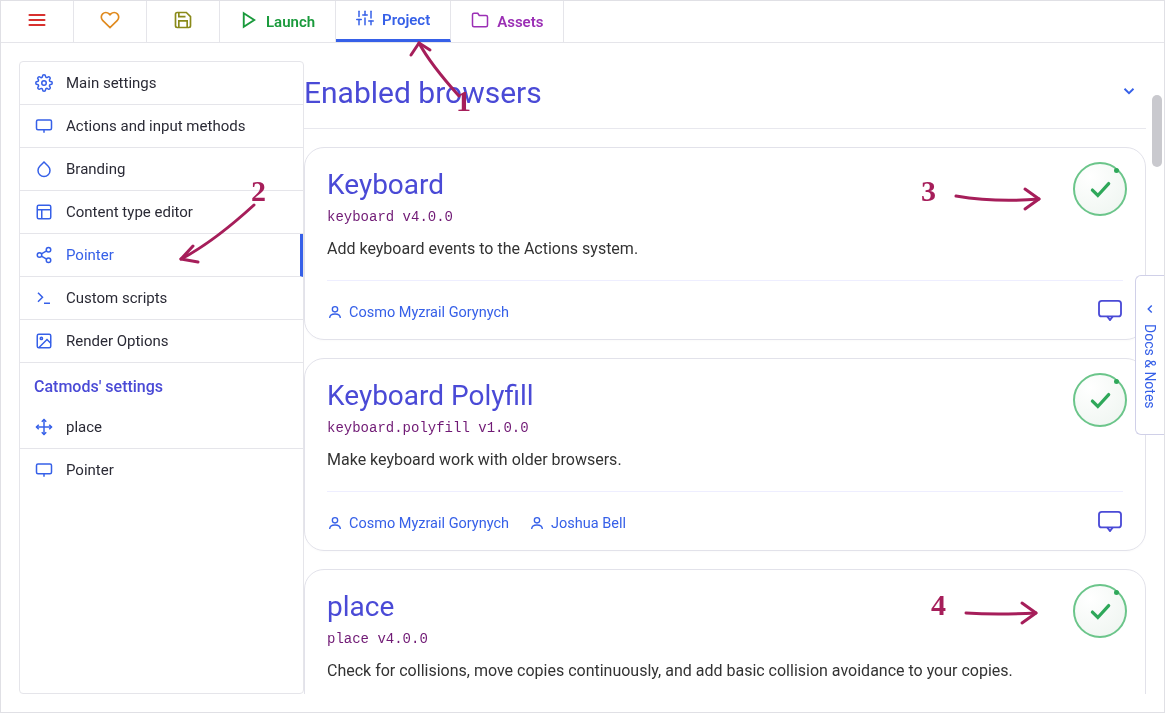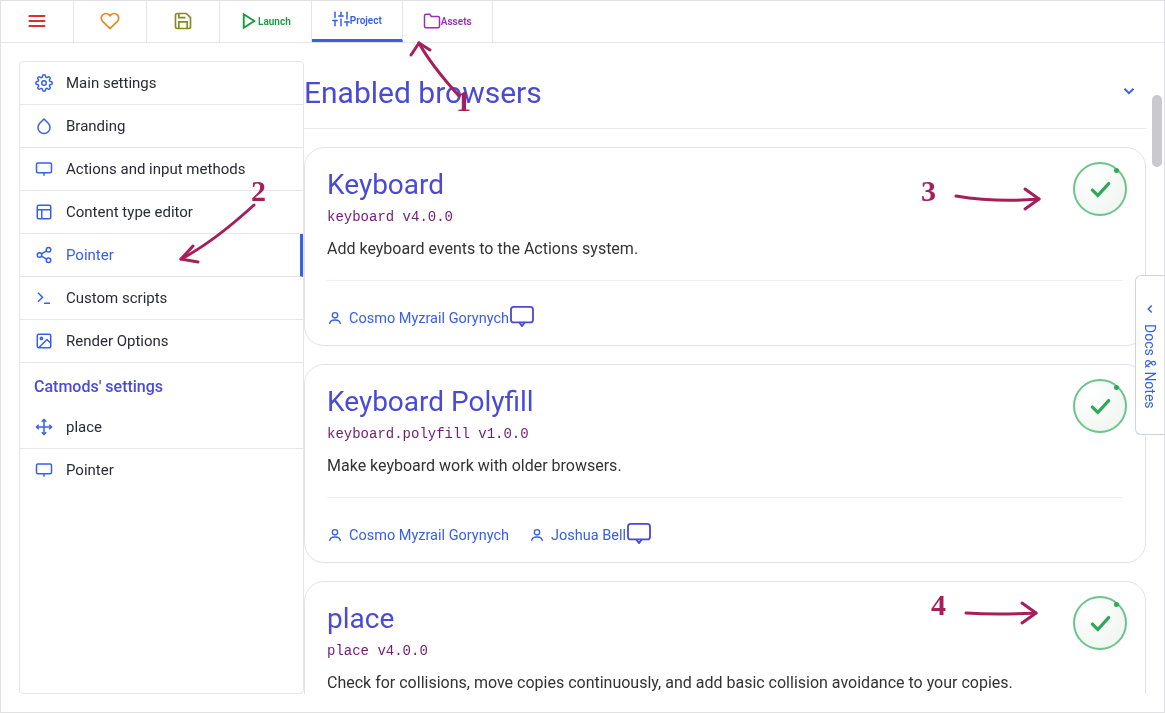--- a/index.html
+++ b/index.html
@@ -16,24 +16,25 @@
   .topbar {
     display: flex;
     height: 42px;
     border-bottom: 1px solid #e5e5ea;
     background: #fff;
   }
   .topbar-btn {
     display: flex;
     align-items: center;
     justify-content: center;
+    gap: 8px;
     padding: 0 20px;
     border-right: 1px solid #e5e5ea;
     cursor: pointer;
-    font-size: 10px;
+    font-size: 15px;
     font-weight: 500;
     color: #444;
   }
   .topbar-btn.icon-only { padding: 0 26px; }
   .topbar-btn.launch { color: #1a9a3c; font-weight: 600; }
   .topbar-btn.project { color: #3660e8; font-weight: 600; border-bottom: 3px solid #3660e8; }
   .topbar-btn.assets { color: #9b2fb5; font-weight: 600; }
 
   
   .body-wrap {
@@ -94,21 +95,21 @@
     border: 1px solid #e2e2ea;
     border-radius: 20px;
     padding: 20px 22px 14px 22px;
     margin-bottom: 18px;
     position: relative;
     box-shadow: 0 1px 2px rgba(0,0,0,0.02);
   }
   .module-title { font-size: 28px; color: #4a4ad6; font-weight: 400; margin-bottom: 8px; }
   .module-ver { font-family: Liberation Mono, monospace; font-size: 14px; color: #701a75; margin-bottom: 14px; }
   .module-desc { font-size: 16px; color: #333; margin-bottom: 22px; }
-  .module-footer { display: flex; align-items: center; border-top:1px solid #eef; padding-top:24px;}
+  .module-footer { display: flex; justify-content: space-between; align-items: center; border-top:1px solid #eef; padding-top:18px;}
   .authors { display: flex; gap: 20px; }
   .author { display: flex; align-items: center; gap: 6px; color: #3660e8; font-size: 14.5px; }
   .preview-icon { color:#4a4ad6; }
 
   .toggle-badge {
     position: absolute;
     top: 14px;
     right: 18px;
     width: 54px;
     height: 54px;
@@ -236,33 +237,33 @@
           <svg width="18" height="18" viewBox="0 0 24 24" fill="none" stroke="currentColor" stroke-width="2">
             <circle cx="12" cy="12" r="3"></circle>
             <path d="M19.4 15a1.65 1.65 0 0 0 .33 1.82l.06.06a2 2 0 1 1-2.83 2.83l-.06-.06a1.65 1.65 0 0 0-1.82-.33 1.65 1.65 0 0 0-1 1.51V21a2 2 0 0 1-4 0v-.09A1.65 1.65 0 0 0 9 19.4a1.65 1.65 0 0 0-1.82.33l-.06.06a2 2 0 1 1-2.83-2.83l.06-.06a1.65 1.65 0 0 0 .33-1.82 1.65 1.65 0 0 0-1.51-1H3a2 2 0 0 1 0-4h.09A1.65 1.65 0 0 0 4.6 9a1.65 1.65 0 0 0-.33-1.82l-.06-.06a2 2 0 1 1 2.83-2.83l.06.06a1.65 1.65 0 0 0 1.82.33H9a1.65 1.65 0 0 0 1-1.51V3a2 2 0 0 1 4 0v.09a1.65 1.65 0 0 0 1 1.51 1.65 1.65 0 0 0 1.82-.33l.06-.06a2 2 0 1 1 2.83 2.83l-.06.06a1.65 1.65 0 0 0-.33 1.82V9a1.65 1.65 0 0 0 1.51 1H21a2 2 0 0 1 0 4h-.09a1.65 1.65 0 0 0-1.51 1z"></path>
           </svg>
         </span>
       <span>Main settings</span>
     </div>
     <div class="side-item">
       <span class="icon">
           <svg width="18" height="18" viewBox="0 0 24 24" fill="none" stroke="currentColor" stroke-width="2">
-            <path d="M12 2.69l5.66 5.66a8 8 0 1 1-11.31 0z"></path>
-          </svg>
-        </span>
-      <span>Branding</span>
-    </div>
-    <div class="side-item">
-      <span class="icon">
-          <svg width="18" height="18" viewBox="0 0 24 24" fill="none" stroke="currentColor" stroke-width="2">
             <rect x="2" y="4" width="20" height="13" rx="2"></rect>
             <line x1="12" y1="17" x2="12" y2="21"></line>
           </svg>
         </span>
       <span>Actions and input methods</span>
+    </div>
+    <div class="side-item">
+      <span class="icon">
+          <svg width="18" height="18" viewBox="0 0 24 24" fill="none" stroke="currentColor" stroke-width="2">
+            <path d="M12 2.69l5.66 5.66a8 8 0 1 1-11.31 0z"></path>
+          </svg>
+        </span>
+      <span>Branding</span>
     </div>
     <div class="side-item">
       <span class="icon">
           <svg width="18" height="18" viewBox="0 0 24 24" fill="none" stroke="currentColor" stroke-width="2">
             <rect x="3" y="3" width="18" height="18" rx="2"></rect>
             <line x1="3" y1="9" x2="21" y2="9"></line>
             <line x1="9" y1="21" x2="9" y2="9"></line>
           </svg>
         </span>
       <span>Content type editor</span>

